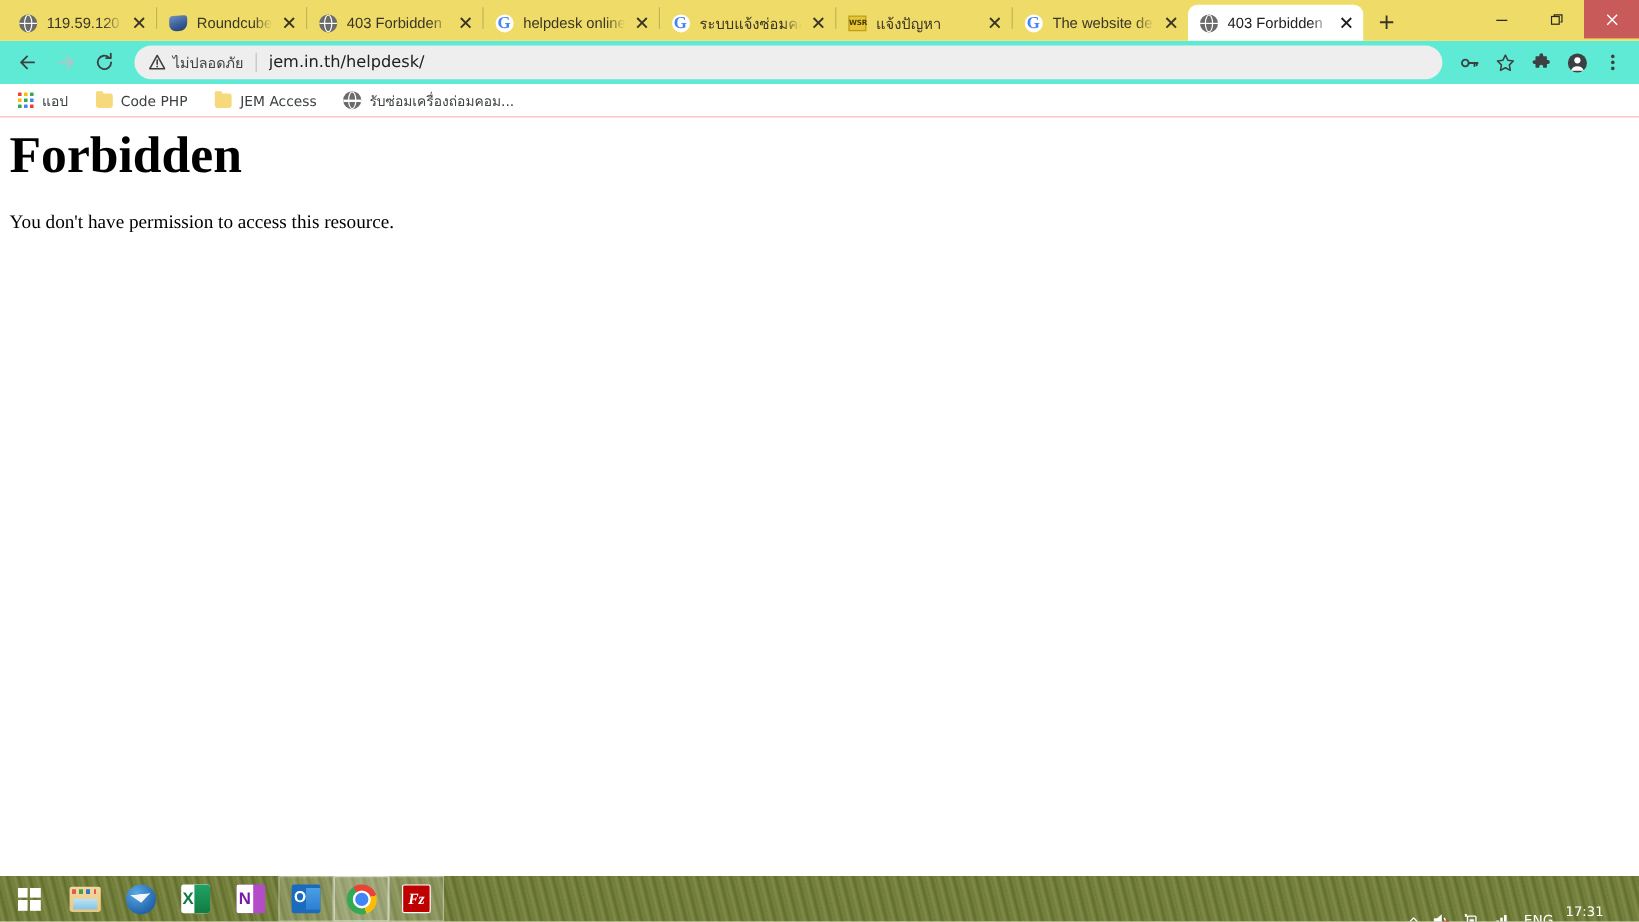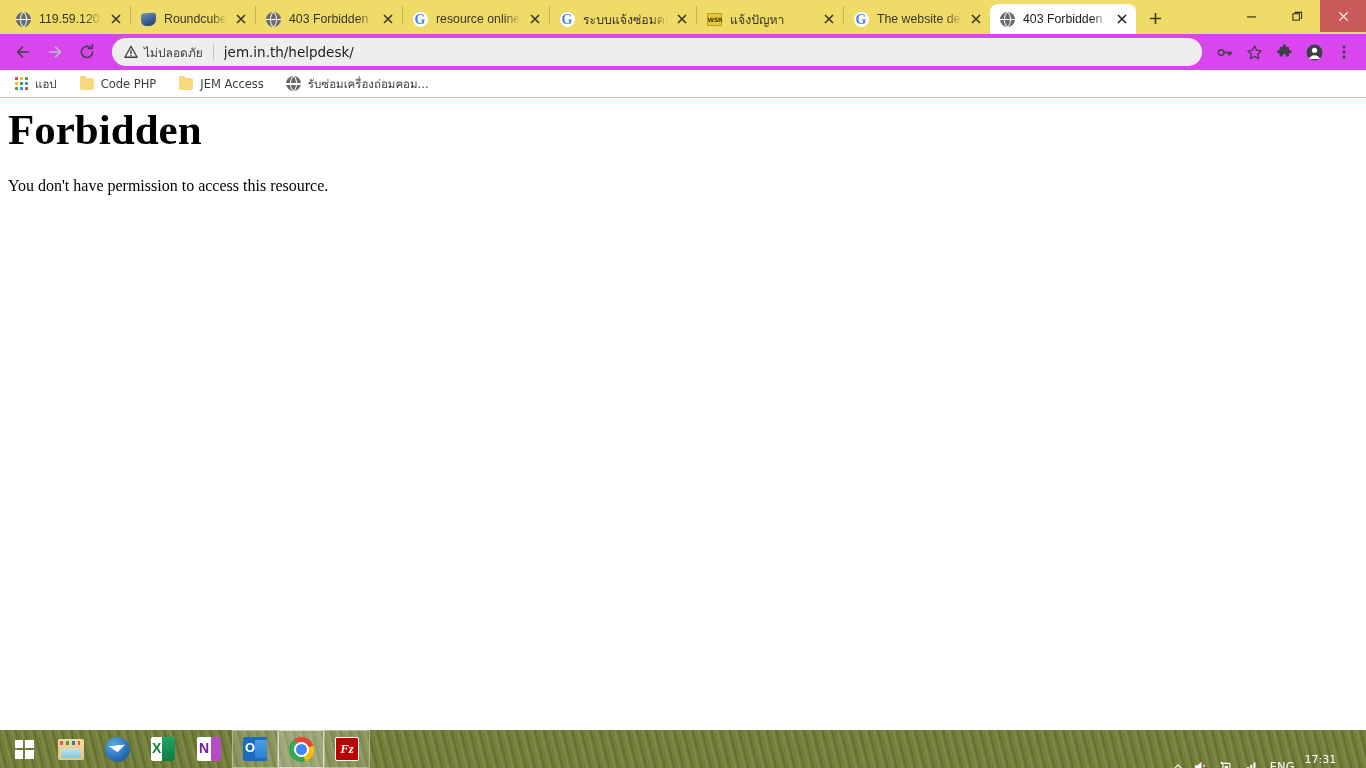--- a/index.html
+++ b/index.html
@@ -120,21 +120,21 @@
     color: #4a3c00;
     font-size: 6px; font-weight: bold;
     line-height: 11px; text-align: center;
     letter-spacing: -.2px;
     font-family: "DejaVu Sans", sans-serif;
   }
 
   
   #toolbar {
     height: 36px;
-    background: #d946ef;
+    background: #5eead4;
     display: flex;
     align-items: center;
     padding: 0 8px;
     justify-content: flex-end;
   }
   .nav-btn {
     width: 30px; height: 30px;
     display: flex; align-items: center; justify-content: center;
     border-radius: 50%;
     flex: 0 0 30px;
@@ -440,21 +440,21 @@
           <path d="M1 1L9 9M9 1L1 9" stroke="#3a3526" stroke-width="1.6"></path>
         </svg>
       </span>
   </div>
   <div class="tab-sep"></div>
 
   <div class="tab" style="width:146px">
     <span class="tab-fav">
         <span class="fav-g">G</span>
       </span>
-    <span class="tab-title">resource online</span>
+    <span class="tab-title">helpdesk online</span>
     <span class="tab-close">
         <svg viewBox="0 0 10 10">
           <path d="M1 1L9 9M9 1L1 9" stroke="#3a3526" stroke-width="1.6"></path>
         </svg>
       </span>
   </div>
   <div class="tab-sep"></div>
 
   <div class="tab" style="width:146px">
     <span class="tab-fav">

